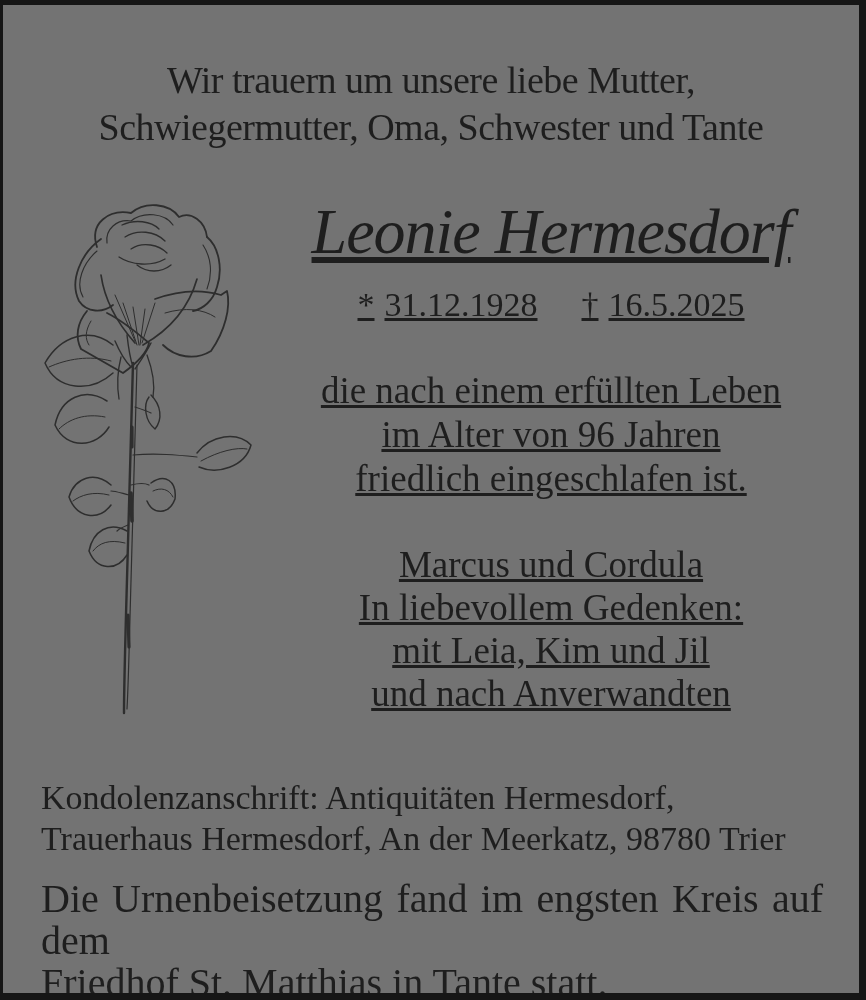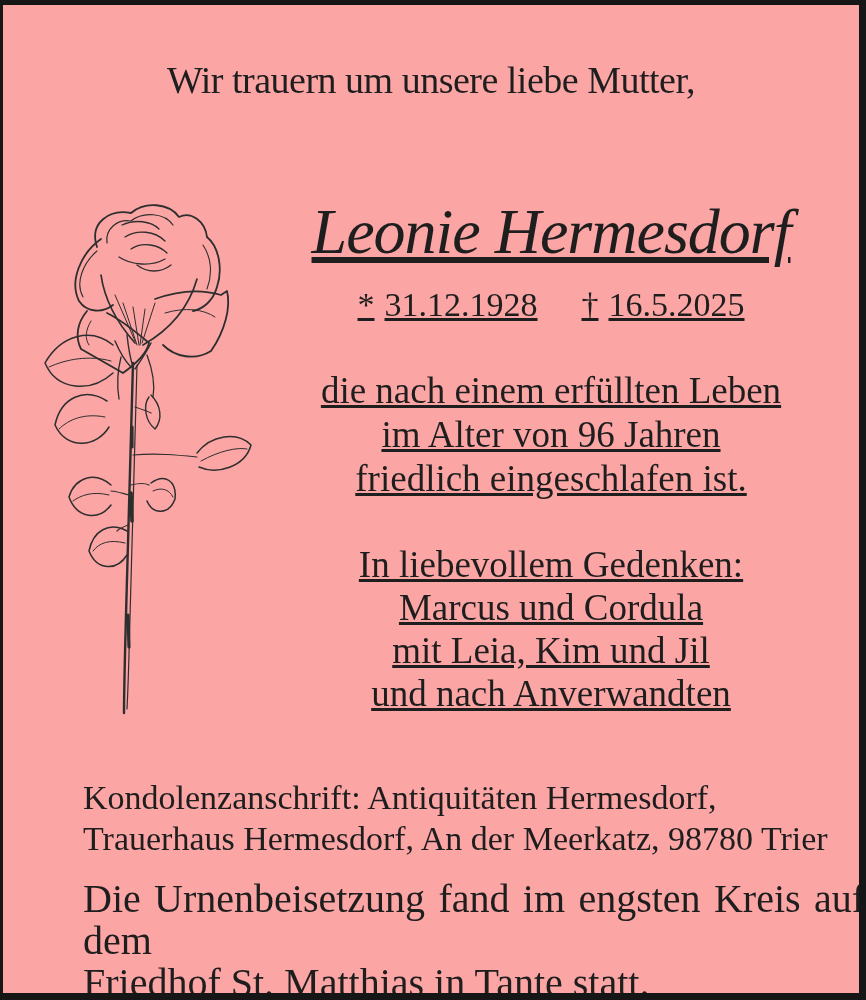--- a/index.html
+++ b/index.html
@@ -1,20 +1,20 @@
 <!DOCTYPE html>
 <html><head>
 <meta charset="utf-8">
 <style>
   html,body{margin:0;padding:0;background:#ffffff;}
   .notice{
     position:relative;
     width:866px;height:1000px;
     box-sizing:border-box;
-    background:#fca5a5;
+    background:#737373;
     border-style:solid;
     border-color:#161616;
     border-width:5px 7px 7px 3px;
     font-family:"Liberation Serif", serif;
     color:#1e1e1e;
     overflow:hidden;
   }
   .abs{position:absolute;}
   .intro{
     top:52px;left:0;width:100%;
@@ -36,21 +36,21 @@
   .dates .birth{margin-right:44px;}
   .sym{padding-right:10px;}
   .eulogy{
     top:364px;
     font-size:37px;line-height:44px;
   }
   .remembrance{
     top:538px;
     font-size:37px;line-height:43px;
   }
-  .bottom{left:38px;width:782px;text-align:left;margin-left:42px;}
+  .bottom{left:38px;width:782px;text-align:left;}
   .condolence{
     top:772px;
     font-size:34px;line-height:41px;
     white-space:nowrap;
   }
   .burial{
     top:873px;
     font-size:40px;line-height:42px;
   }
   .burial .justified{
@@ -64,20 +64,21 @@
   .rose svg{display:block;width:100%;height:100%;}
   .rose path{fill:none;stroke:#2e2e2e;stroke-linecap:round;stroke-linejoin:round;}
 </style>
 </head>
 <body>
 
 <div class="notice">
 
   <div class="abs intro">
     <div>Wir trauern um unsere liebe Mutter,</div>
+    <div>Schwiegermutter, Oma, Schwester und Tante</div>
   </div>
 
   <div class="abs rose">
     <svg viewBox="0 0 235 528" xmlns="http://www.w3.org/2000/svg">
 
       <path d="M106,168 C104,240 101,330 99,420 C98,460 97,495 97,518" stroke-width="2.4"></path>
       <path d="M110,170 C108,242 105,332 103,422 C102,462 101,496 100,514" stroke-width="1.2"></path>
       <path d="M104,298 l1,28" stroke-width="3.6"></path>
       <path d="M101,420 l1,32" stroke-width="3.2"></path>
       <path d="M105,232 l0,20" stroke-width="3.2"></path>
@@ -147,22 +148,22 @@
     <span class="birth"><span class="sym">*</span><span>31.12.1928</span></span><span class="death"><span class="sym">†</span><span>16.5.2025</span></span>
   </div>
 
   <div class="abs right-col eulogy">
     <div>die nach einem erfüllten Leben</div>
     <div>im Alter von 96 Jahren</div>
     <div>friedlich eingeschlafen ist.</div>
   </div>
 
   <div class="abs right-col remembrance">
+    <div>Marcus und Cordula</div>
     <div>In liebevollem Gedenken:</div>
-    <div>Marcus und Cordula</div>
     <div>mit Leia, Kim und Jil</div>
     <div>und nach Anverwandten</div>
   </div>
 
   <div class="abs bottom condolence">
     <div>Kondolenzanschrift: Antiquitäten Hermesdorf,</div>
     <div>Trauerhaus Hermesdorf, An der Meerkatz, 98780 Trier</div>
   </div>
 
   <div class="abs bottom burial">

